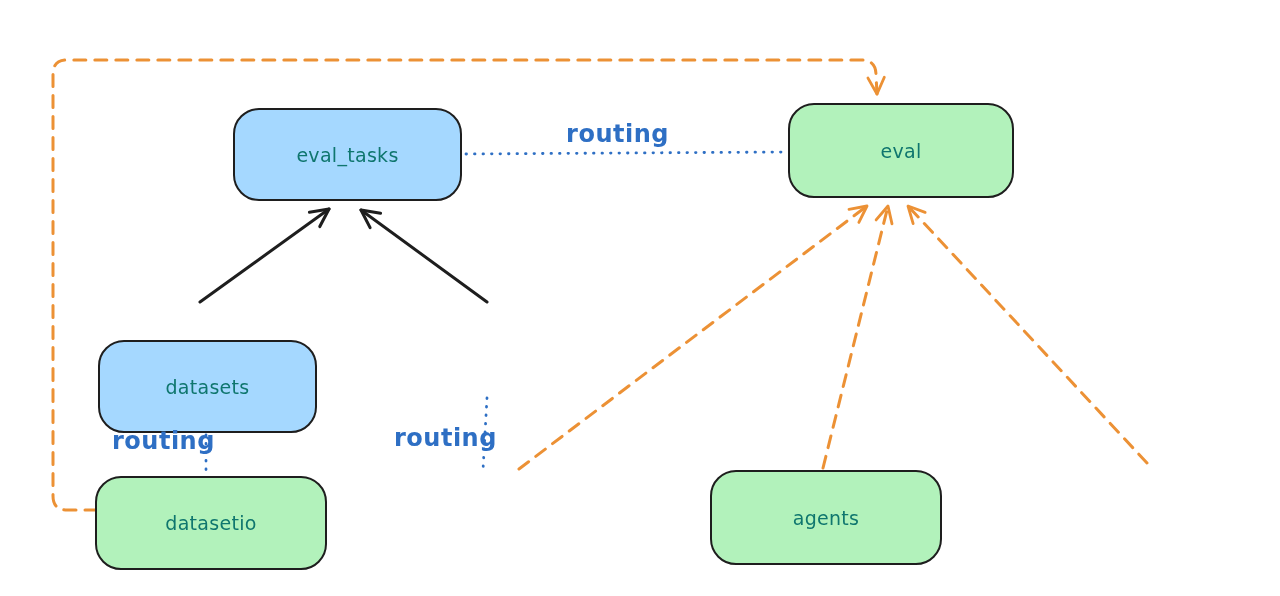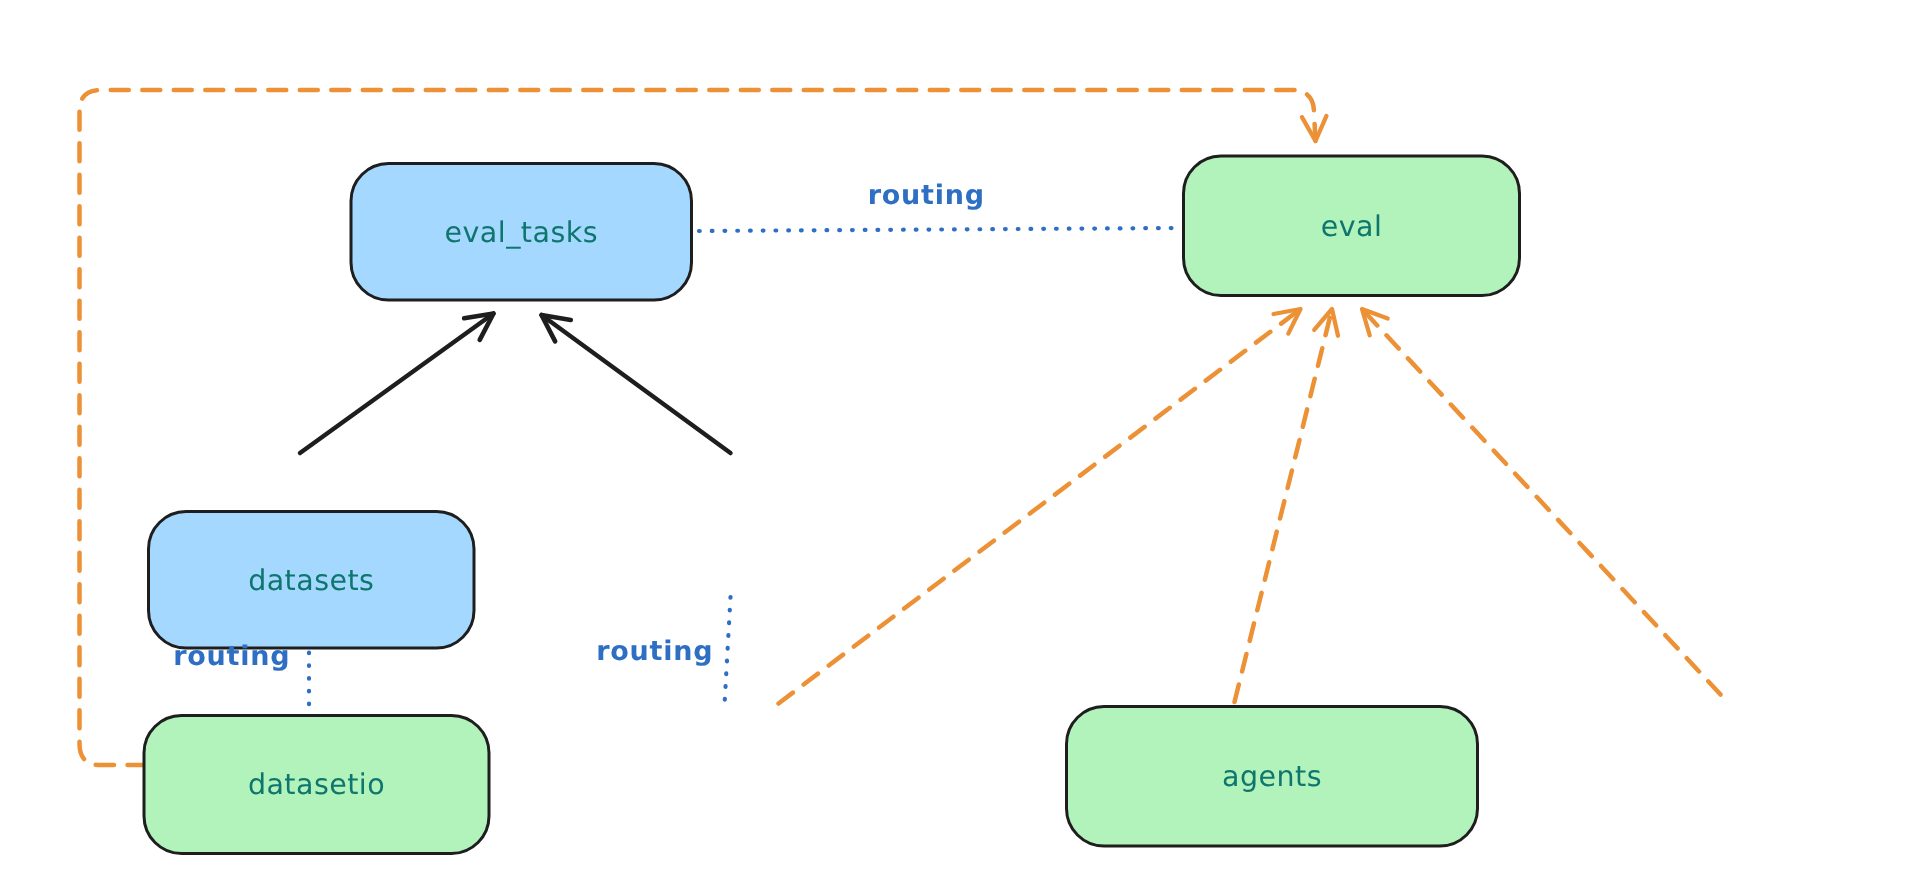--- a/index.html
+++ b/index.html
@@ -29,21 +29,21 @@
     font-size: 19px;
     letter-spacing: 0.3px;
     z-index: 2;
   }
   .node.blue  { background: #a5d8ff; }
   .node.green { background: #b2f2bb; }
   .node-label { white-space: nowrap; }
   .edge-label {
     position: absolute;
     color: #2e6fc4;
-    font-size: 18px;
+    font-size: 24px;
     font-weight: bold;
     letter-spacing: 0.5px;
     text-align: center;
     z-index: 3;
     white-space: nowrap;
   }
 </style>
 </head>
 <body>
 
@@ -83,21 +83,21 @@
   <div class="node blue" style="left:98px; top:305px; width:219px; height:93px;margin-top:35px;">
     <span class="node-label">datasets</span>
   </div>
 
 
   <div class="node green" style="left:95px; top:476px; width:232px; height:94px;">
     <span class="node-label">datasetio</span>
   </div>
 
 
-  <div class="node green" style="left:710px; top:470px; width:276px; height:95px;">
+  <div class="node green" style="left:710px; top:470px; width:232px; height:95px;">
     <span class="node-label">agents</span>
   </div>
 
 
   <div class="edge-label" style="left:565px; top:120px; width:105px;">routing</div>
 
   <div class="edge-label" style="left:112px; top:427px; width:85px;">routing</div>
 
   <div class="edge-label" style="left:394px; top:424px; width:85px;">routing</div>
 

